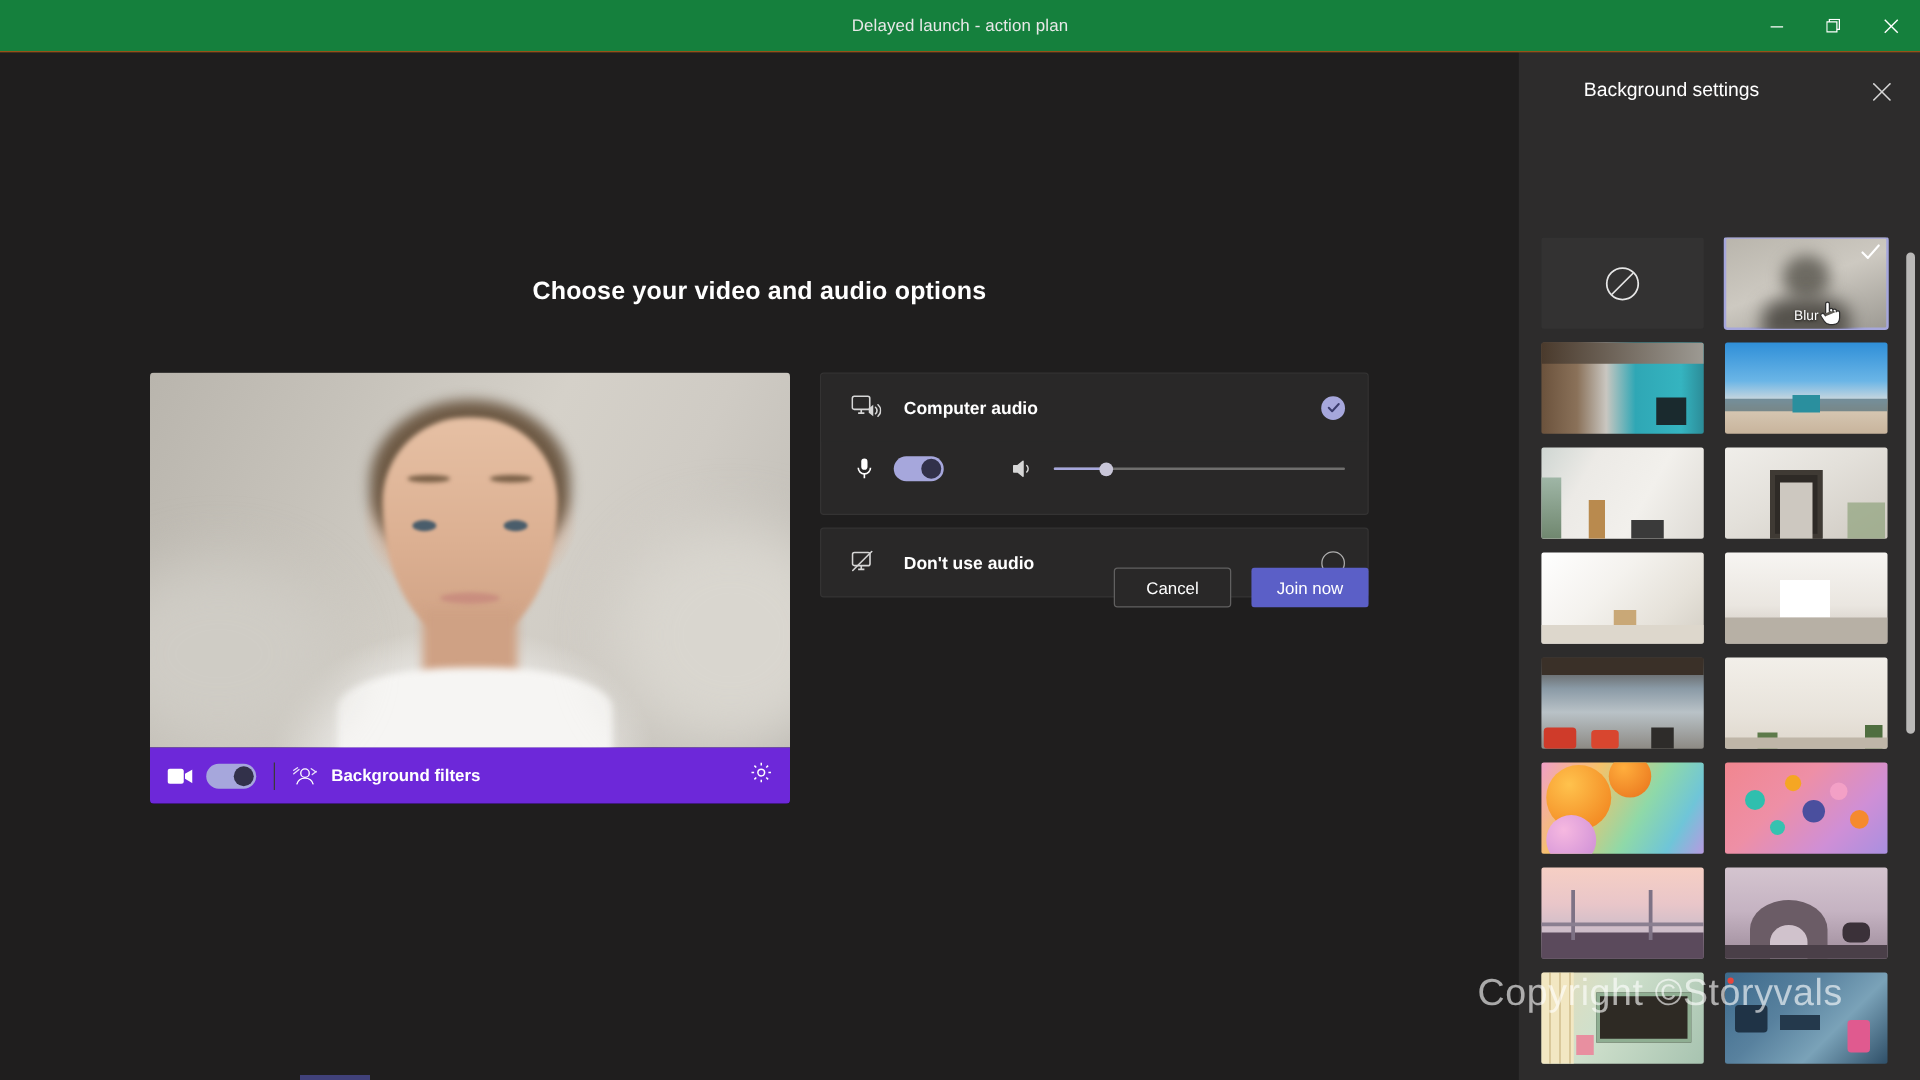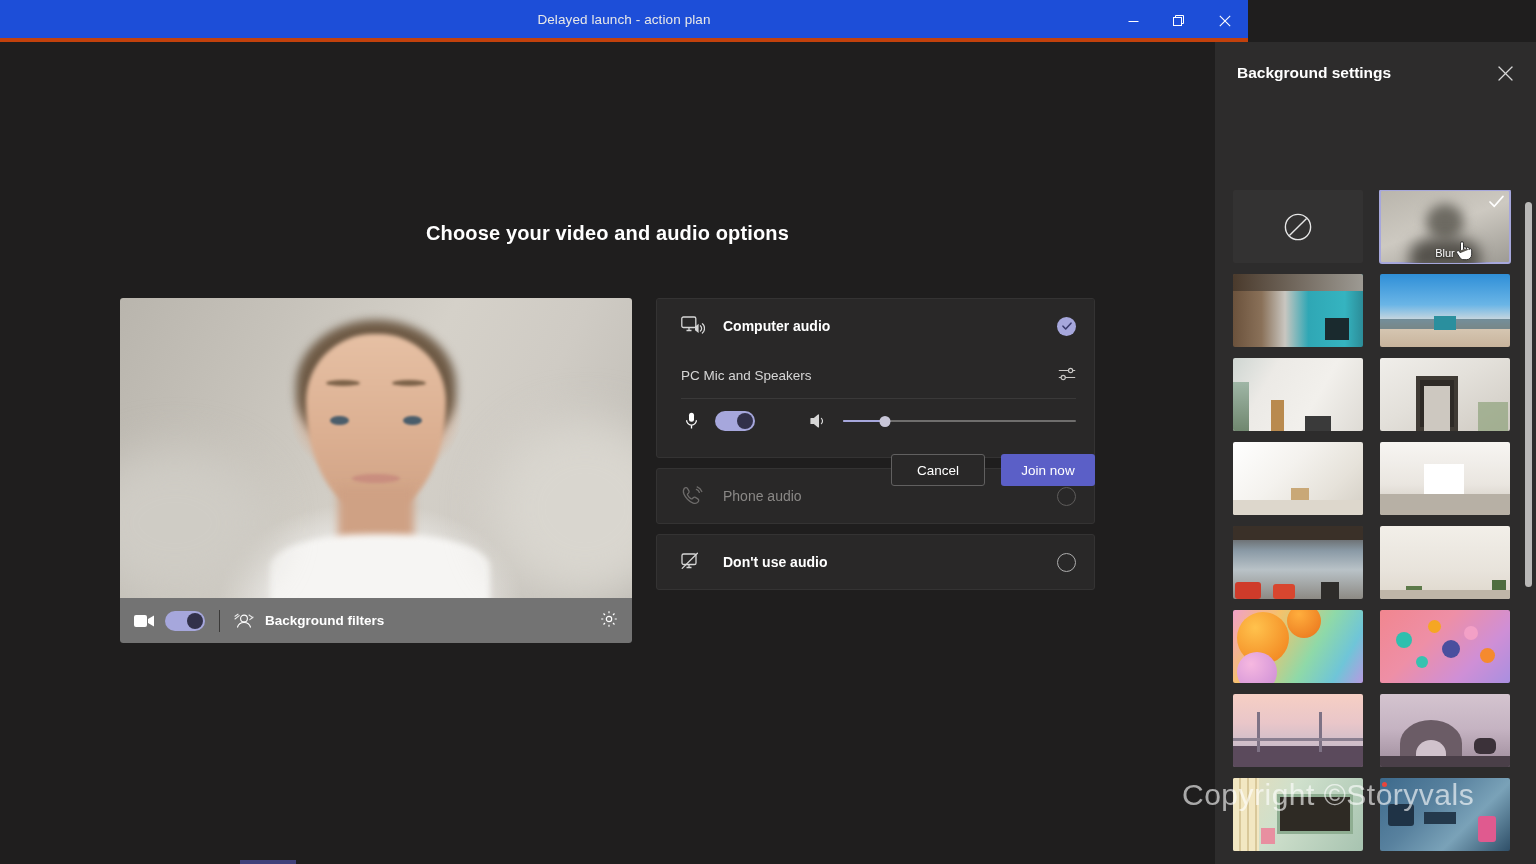--- a/index.html
+++ b/index.html
@@ -7,24 +7,24 @@
     width: 1536px; height: 864px;
     background: #1f1e1e;
     font-family: "Liberation Sans", sans-serif;
     overflow: hidden;
     color: #ffffff;
     -webkit-font-smoothing: antialiased;
   }
 
   
   .titlebar {
-    position: absolute; top: 0; left: 0; width: 1248px; height: 42px;
-    background: #1d4ed8;
+    position: absolute; top: 0; left: 0; width: 1536px; height: 42px;
+    background: #15803d;
     display: flex; align-items: center; justify-content: center;
-    border-bottom: 4px solid #c2410c;
+    border-bottom: 1px solid #c2410c;
   }
   .titlebar-title {
     font-size: 13.5px; color: #e8e8e8; letter-spacing: .1px;
   }
   .win-controls {
     position: absolute; right: 0; top: 0; height: 42px; display: flex;
   }
   .win-btn {
     width: 46px; height: 42px; display: flex; align-items: center; justify-content: center;
     color: #dcdcdc;
@@ -89,21 +89,21 @@
     position: absolute; width: 34px; height: 6px; border-radius: 50%;
     background: #7b6148; filter: blur(1.6px);
   }
   .vf-mouth {
     position: absolute; left: 232px; top: 176px; width: 48px; height: 9px;
     border-radius: 50%; background: #c98e7f; filter: blur(1.6px);
   }
 
   .video-toolbar {
     position: absolute; left: 0; bottom: 0; width: 512px; height: 45px;
-    background: #737373;
+    background: #6d28d9;
     display: flex; align-items: center;
   }
   .vt-left { display: flex; align-items: center; gap: 11px; padding-left: 14px; }
   .vt-divider { width: 1px; height: 22px; background: #3b3a39; margin: 0 14px; }
   .vt-mid { display: flex; align-items: center; gap: 11px; }
   .vt-label { font-size: 13.5px; color: #ffffff; font-weight: 600; }
   .vt-gear { margin-left: auto; margin-right: 14px; color: #c8c6c4; }
   .icon { display: inline-flex; align-items: center; justify-content: center; color: #ffffff; }
 
   
@@ -177,21 +177,21 @@
   .btn.primary { background: #5b5fc7; color: #ffffff; }
 
   
   .bg-panel {
     position: absolute; right: 0; top: 42px; width: 321px; height: 822px;
     background: #2d2c2c;
   }
   .bg-header {
     display: flex; align-items: center; height: 62px; padding: 0 18px 0 22px;
   }
-  .bg-title { font-size: 15.5px; font-weight: bold; color: #ffffff; flex: 1; }
+  .bg-title { font-size: 15.5px; font-weight: normal; color: #ffffff; flex: 1; margin-left: 30px; }
   .bg-close { color: #d6d6d6; width: 26px; height: 26px; display: flex; align-items: center; justify-content: center; }
   .add-new {
     display: flex; align-items: center; gap: 14px;
     padding: 0 22px; height: 34px; margin-bottom: 14px;
   }
   .add-new .plus { color: #ffffff; }
   .add-new .an-label { font-size: 13.5px; font-weight: bold; color: #ffffff; }
 
   .bg-grid {
     position: absolute; left: 18px; top: 148px; width: 285px; height: 700px;
@@ -337,31 +337,20 @@
         </span>
         <span class="a-label">Computer audio</span>
         <span class="radio checked">
           <svg width="12" height="12" viewBox="0 0 12 12">
               <path d="M2 6.2 L4.7 9 L10 3.2" fill="none" stroke="#3b3c6e" stroke-width="1.6" stroke-linecap="round" stroke-linejoin="round"></path>
             </svg>
         </span>
       </div>
 
       <div class="device-block">
-        <div class="device-row">
-          <span class="device-name">PC Mic and Speakers</span>
-          <span class="device-settings">
-            <svg width="18" height="16" viewBox="0 0 18 16" fill="none" stroke="currentColor" stroke-width="1.2">
-              <line x1="0.8" y1="4.5" x2="17.2" y2="4.5"></line>
-              <line x1="0.8" y1="11.5" x2="17.2" y2="11.5"></line>
-              <circle cx="12.6" cy="4.5" r="2.1" fill="#292828"></circle>
-              <circle cx="5.2" cy="11.5" r="2.1" fill="#292828"></circle>
-            </svg>
-          </span>
-        </div>
         <div class="mix-row">
           <span class="mic-icon">
             <svg width="13" height="18" viewBox="0 0 13 18" fill="none" stroke="currentColor" stroke-width="1.3">
               <rect x="4" y="0.8" width="5" height="9" rx="2.5" fill="currentColor" stroke="none"></rect>
               <path d="M1.6 8.2a4.9 4.9 0 0 0 9.8 0"></path>
               <line x1="6.5" y1="13.2" x2="6.5" y2="16.6"></line>
             </svg>
           </span>
           <div class="toggle">
             <div class="knob"></div>
@@ -374,33 +363,20 @@
           </span>
           <div class="slider">
             <div class="track"></div>
             <div class="fill" style="width:18%"></div>
             <div class="thumb" style="left:18%"></div>
           </div>
         </div>
       </div>
     </div>
 
-    <div class="audio-group">
-      <div class="audio-row disabled">
-        <span class="a-icon">
-          <svg width="22" height="20" viewBox="0 0 22 20" fill="none" stroke="currentColor" stroke-width="1.3">
-            <path d="M3.4 2.2c1.5-1.2 2.6-.5 3.3.7l1.2 2c.5.9.3 1.5-.4 2.2l-.9.9c-.3.3-.3.6-.1 1 .7 1.4 2.4 3.1 3.8 3.8.4.2.7.2 1-.1l.9-.9c.7-.7 1.3-.9 2.2-.4l2 1.2c1.2.7 1.9 1.8.7 3.3-1.2 1.5-3.3 1.8-5.5.9-3.3-1.3-7.4-5.4-8.7-8.7-.9-2.2-.6-4.3.5-5.9z"></path>
-            <path d="M15.4 3.4a5.2 5.2 0 0 1 3 3" stroke-linecap="round"></path>
-            <path d="M16.2 0.9a8 8 0 0 1 4.6 4.6" stroke-linecap="round"></path>
-          </svg>
-        </span>
-        <span class="a-label">Phone audio</span>
-        <span class="radio dim"></span>
-      </div>
-    </div>
 
 
     <div class="audio-group">
       <div class="audio-row">
         <span class="a-icon">
           <svg width="22" height="20" viewBox="0 0 22 20" fill="none" stroke="currentColor" stroke-width="1.3">
             <rect x="1" y="2" width="14" height="10.5" rx="1.6"></rect>
             <path d="M5.5 15.5h5M8 12.5v3"></path>
             <line x1="1.2" y1="16.4" x2="16.4" y2="1.2" stroke-linecap="round"></line>
           </svg>

